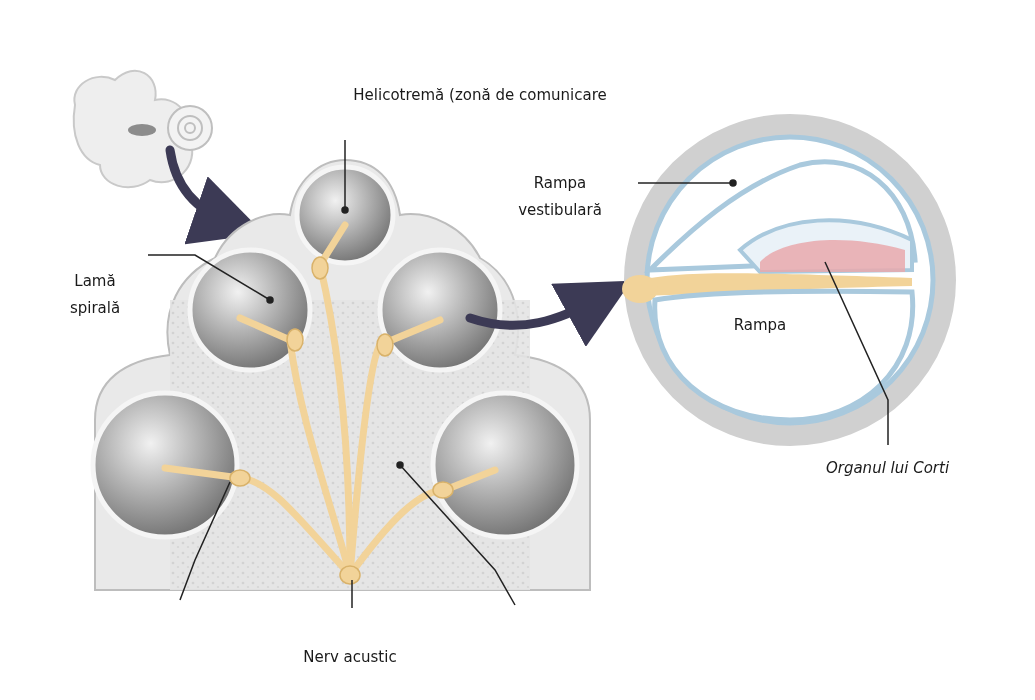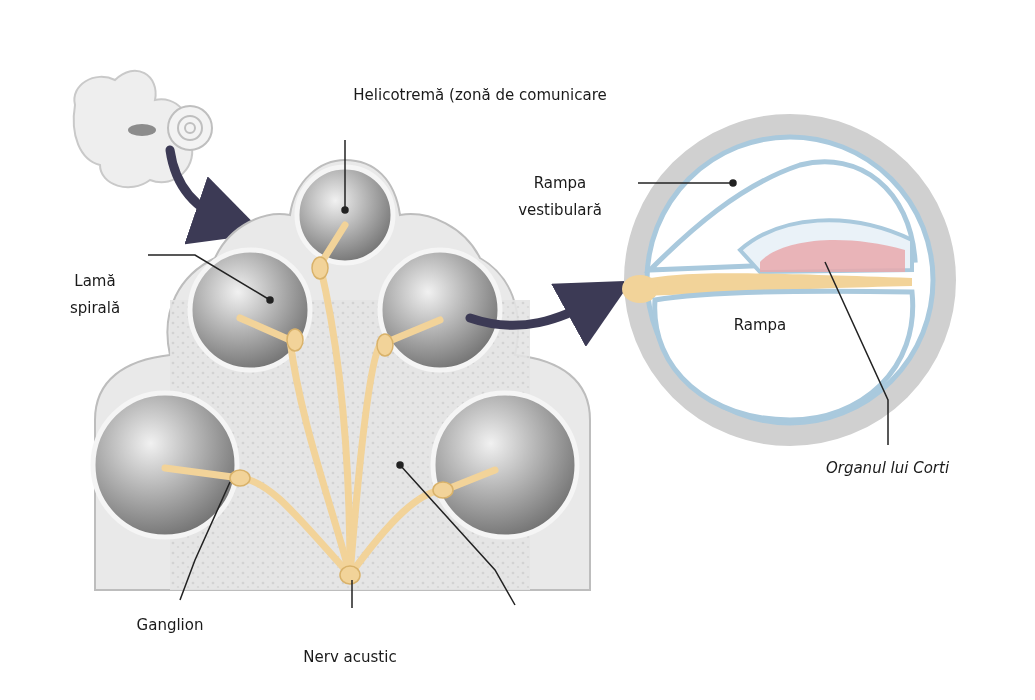--- a/index.html
+++ b/index.html
@@ -105,17 +105,16 @@
 </div>
 <div class="lbl" style="left:485px;top:170px;width:150px;">
   <div>Rampa</div>
   <div>vestibulară</div>
 </div>
 <div class="lbl" style="left:690px;top:312px;width:140px;">
   <div>Rampa</div>
 </div>
 <div class="lbl" style="left:770px;top:455px;width:235px;font-style:italic;">Organul lui Corti</div>
 <div class="lbl" style="left:85px;top:612px;width:170px;">
-  <div>Ganglion</div>
 </div>
 <div class="lbl" style="left:260px;top:644px;width:180px;">Nerv acustic</div>
 <div class="lbl" style="left:430px;top:612px;width:260px;">
 </div>
 
 </body></html>

